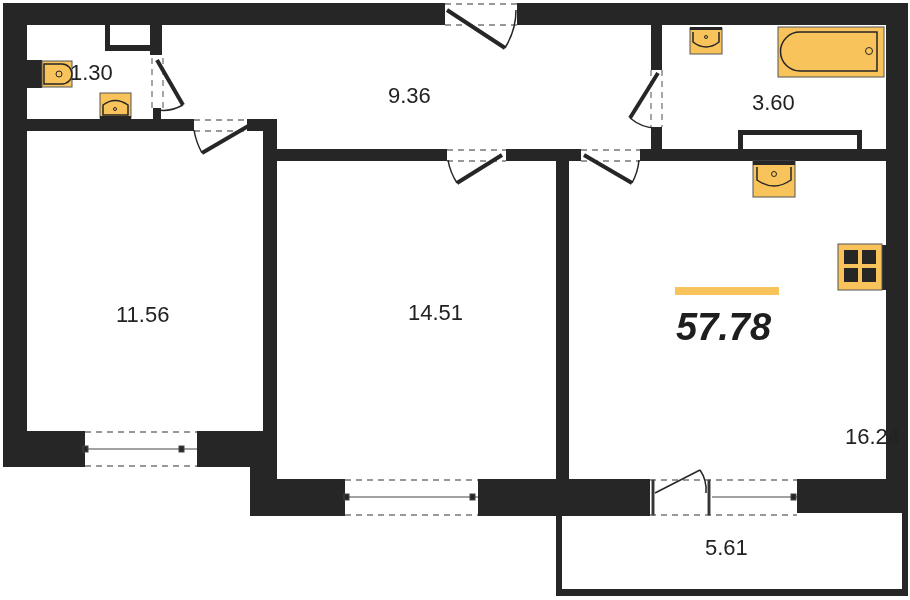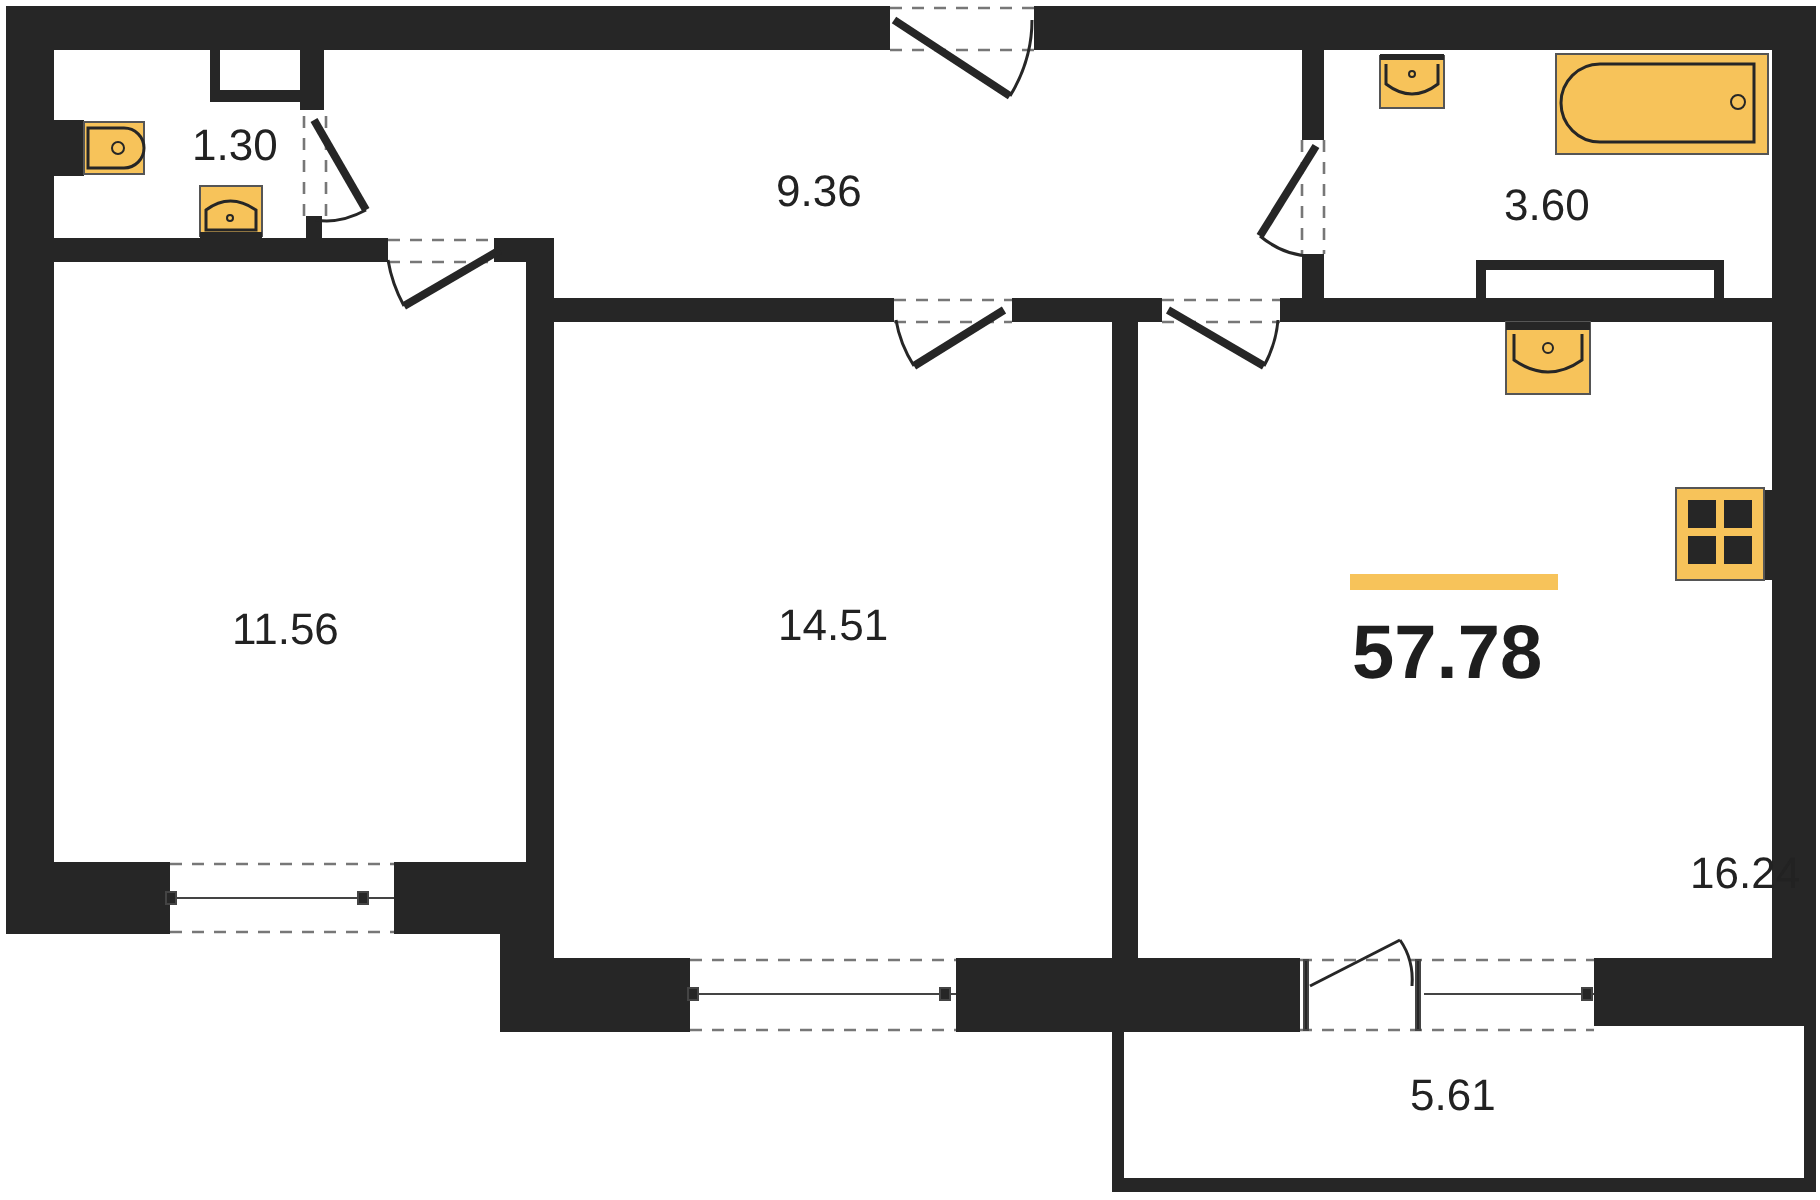--- a/index.html
+++ b/index.html
@@ -1,19 +1,19 @@
 <!DOCTYPE html>
 <html><head>
 <meta charset="utf-8">
 <style>
   html,body{margin:0;padding:0;background:#fff;}
   body{width:910px;height:600px;position:relative;overflow:hidden;font-family:"Liberation Sans",sans-serif;}
   svg{position:absolute;left:0;top:0;}
   .lbl{position:absolute;font-size:22px;color:#222;line-height:1;white-space:nowrap;}
-  .total{position:absolute;font-size:38px;font-weight:bold;color:#1e1e1e;line-height:1;}
+  .total{position:absolute;font-size:38px;font-weight:bold;color:#1e1e1e;line-height:1;font-style:italic;}
   .bar{position:absolute;height:8px;}
 </style>
 </head>
 <body>
 
 <svg width="910" height="600" viewBox="0 0 910 600">
   <g fill="#262626">
 
     <rect x="3" y="3" width="442" height="22"></rect>
     <rect x="517" y="3" width="390" height="22"></rect>
@@ -141,22 +141,22 @@
     <circle cx="774" cy="174" r="2.5" fill="none" stroke="#262626"></circle>
 
     <rect x="838" y="244" width="44" height="46" fill="#F7C35A" stroke="#555"></rect>
     <rect x="844" y="250" width="14" height="14" fill="#262626"></rect>
     <rect x="862" y="250" width="14" height="14" fill="#262626"></rect>
     <rect x="844" y="268" width="14" height="14" fill="#262626"></rect>
     <rect x="862" y="268" width="14" height="14" fill="#262626"></rect>
   </g>
 </svg>
 
-<div class="lbl" style="left:96px;top:62px;">1.30</div>
+<div class="lbl" style="left:70px;top:62px;">1.30</div>
 <div class="lbl" style="left:388px;top:65px;margin-top:20px;">9.36</div>
 <div class="lbl" style="left:752px;top:92px;">3.60</div>
 <div class="lbl" style="left:116px;top:274px;margin-top:30px;">11.56</div>
-<div class="lbl" style="left:389px;top:302px;text-align:right;">14.51</div>
+<div class="lbl" style="left:408px;top:302px;text-align:right;">14.51</div>
 <div class="lbl" style="left:805px;top:426px;margin-left:40px;">16.24</div>
 <div class="lbl" style="left:705px;top:537px;">5.61</div>
 
 <div class="bar" style="left:675px;top:287px;width:104px;background:#F7C35A;"></div>
 <div class="total" style="left:676px;top:308px;">57.78</div>
 
 </body></html>

